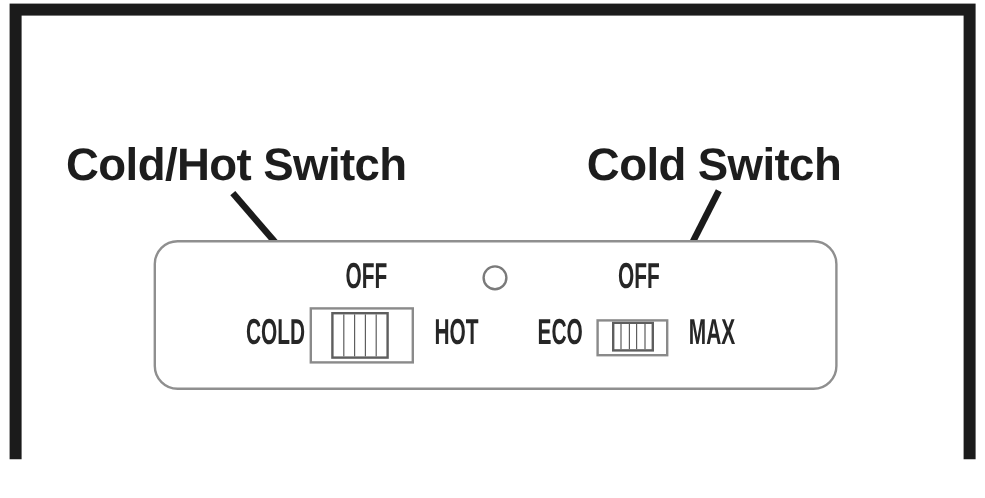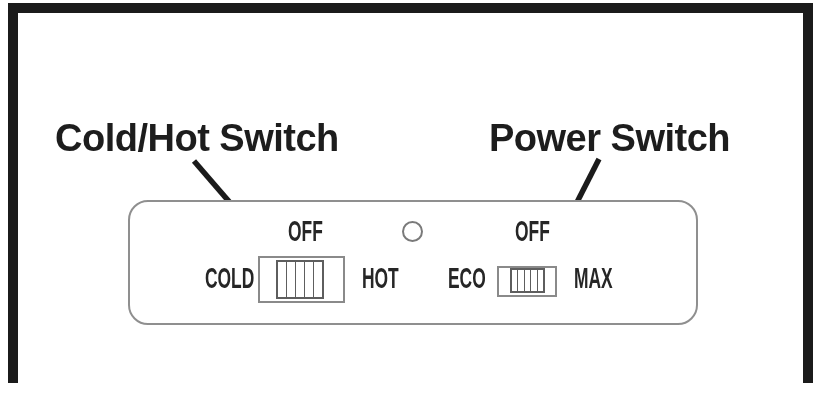--- a/index.html
+++ b/index.html
@@ -52,21 +52,21 @@
 </style>
 </head>
 <body>
 
 <div class="stage">
 
   <div class="frame"></div>
 
   <div class="callout callout-coldhot">Cold/Hot Switch</div>
 
-  <div class="callout callout-power">Power Switch</div>
+  <div class="callout callout-power">Cold Switch</div>
 
   <svg class="leaders" viewBox="0 0 821 415" xmlns="http://www.w3.org/2000/svg">
     <line x1="194" y1="161" x2="283" y2="264" stroke="#1b1b1b" stroke-width="5.5"></line>
     <line x1="599" y1="159" x2="544" y2="267" stroke="#1b1b1b" stroke-width="5.5"></line>
   </svg>
 
   <div class="panel"></div>
 
   <div class="plabel lbl-off-left">OFF</div>
   <div class="plabel lbl-cold">COLD</div>

